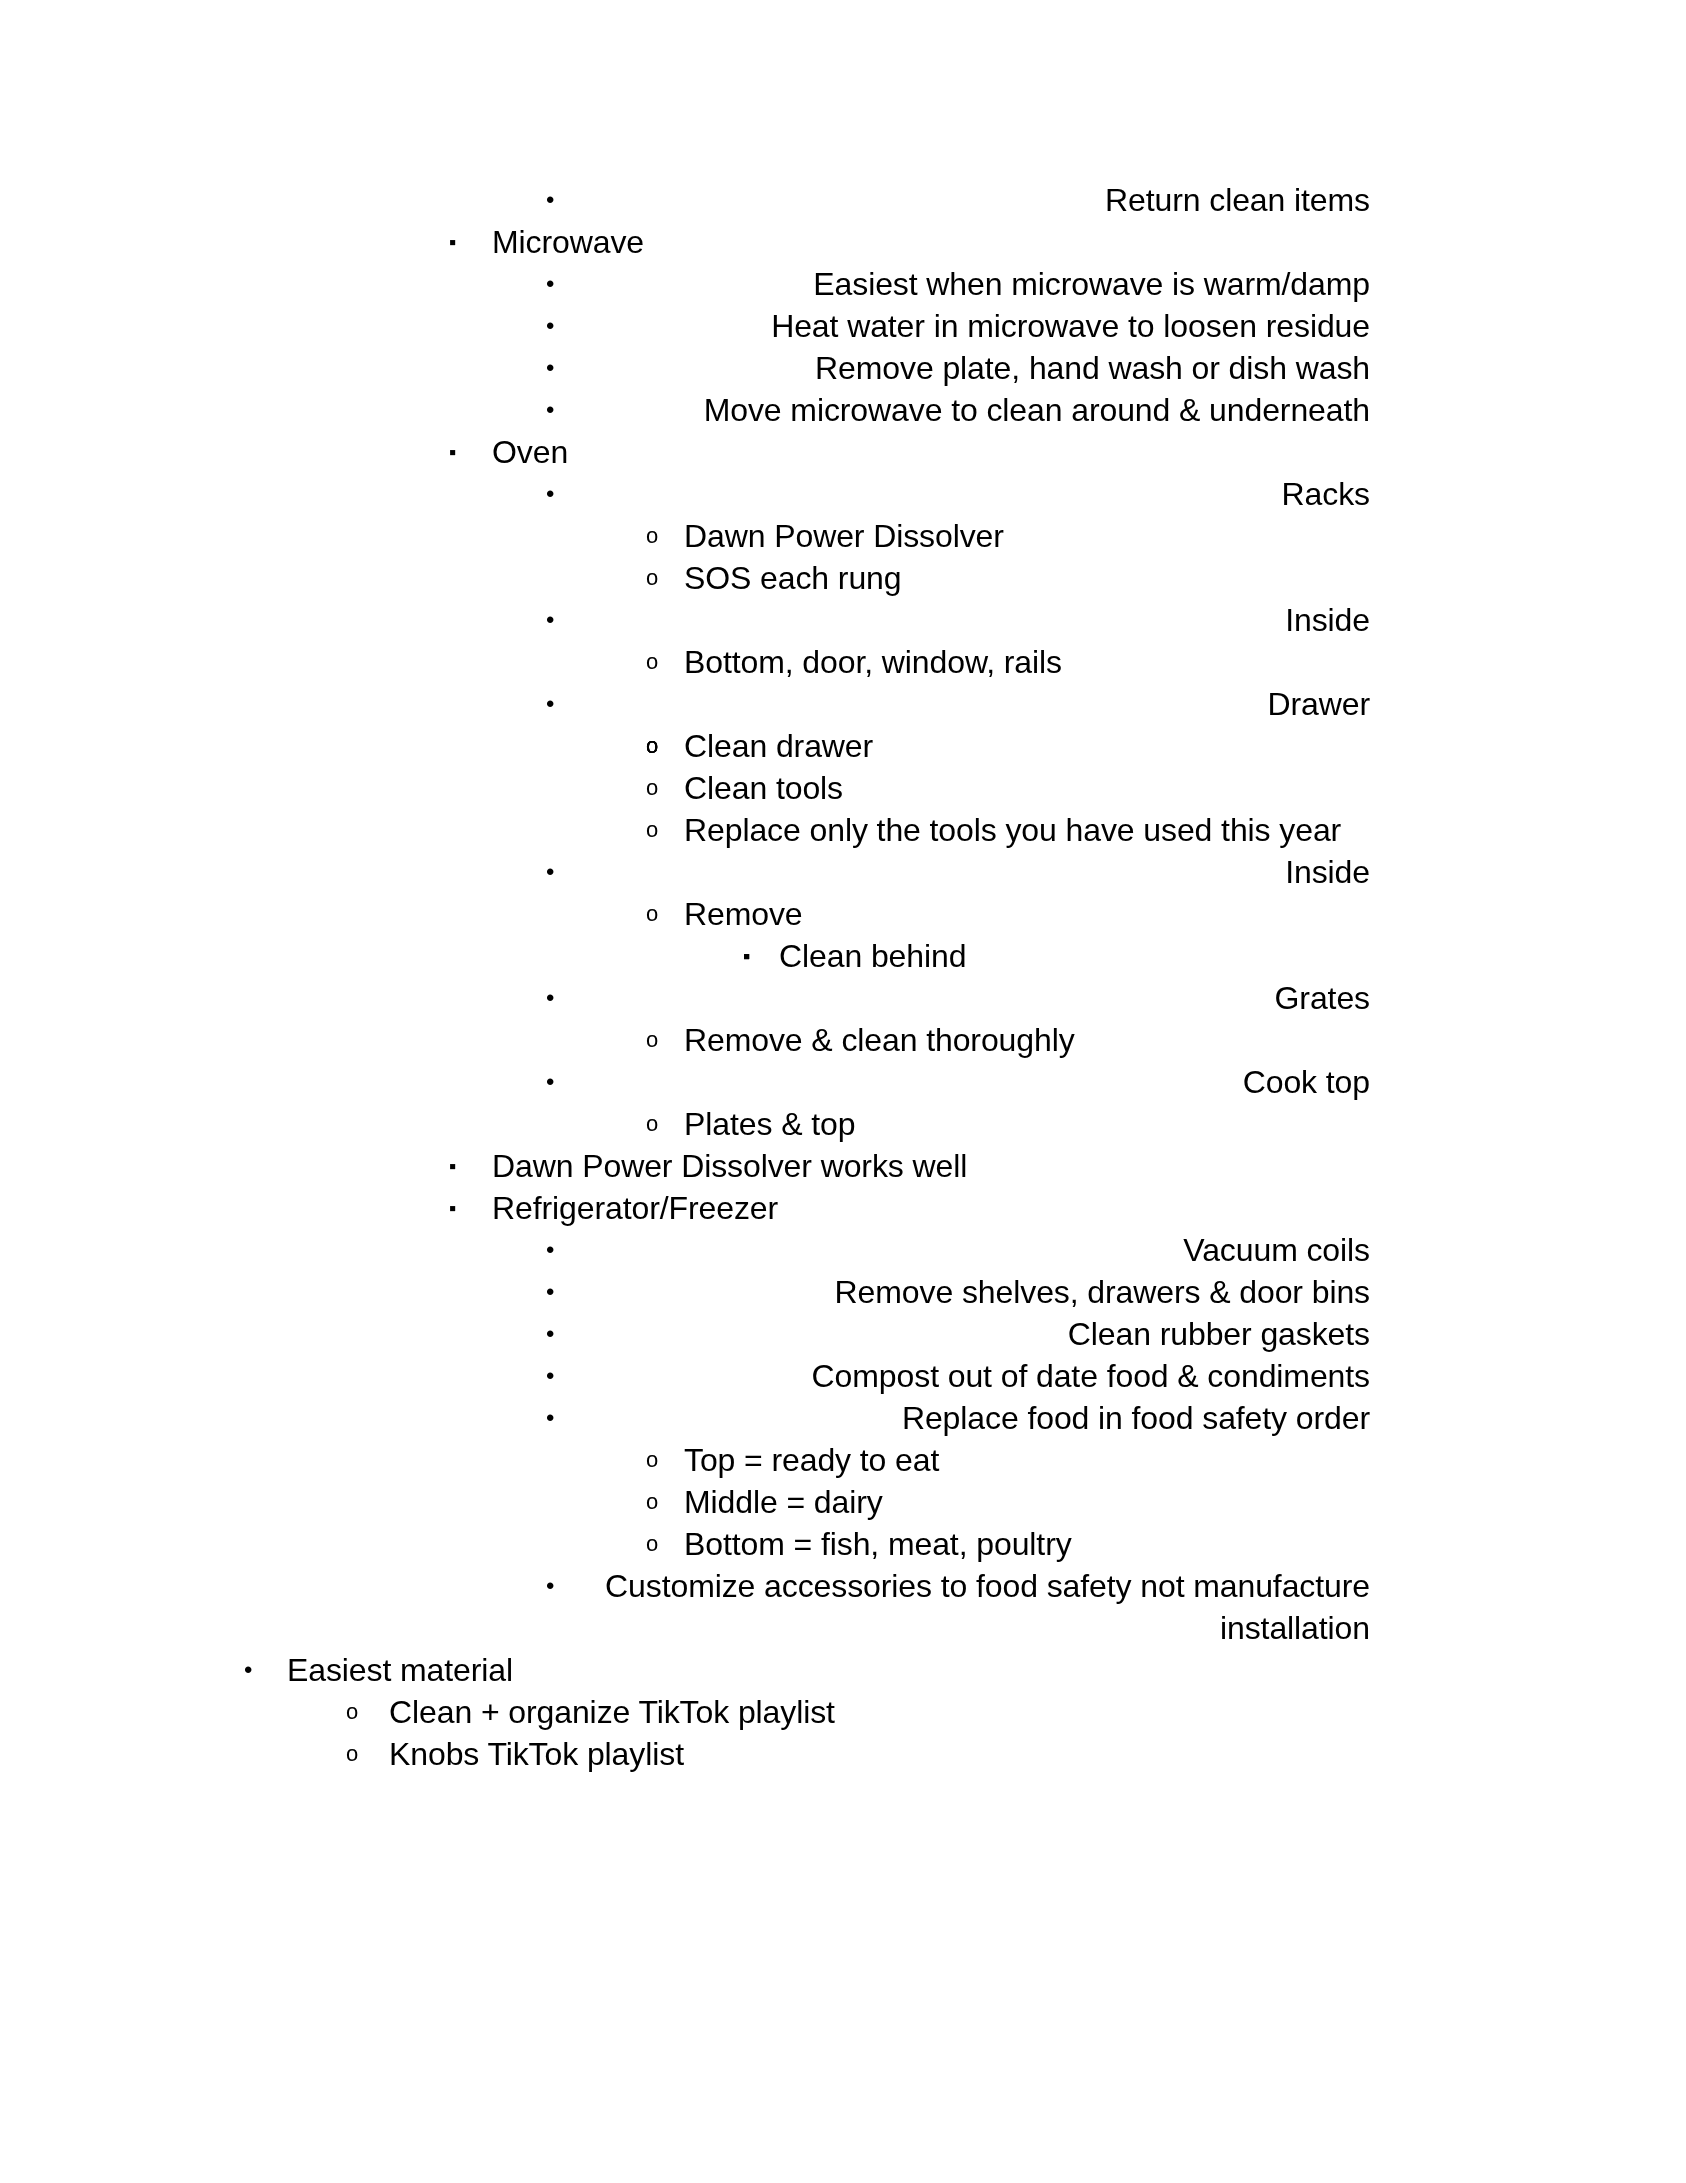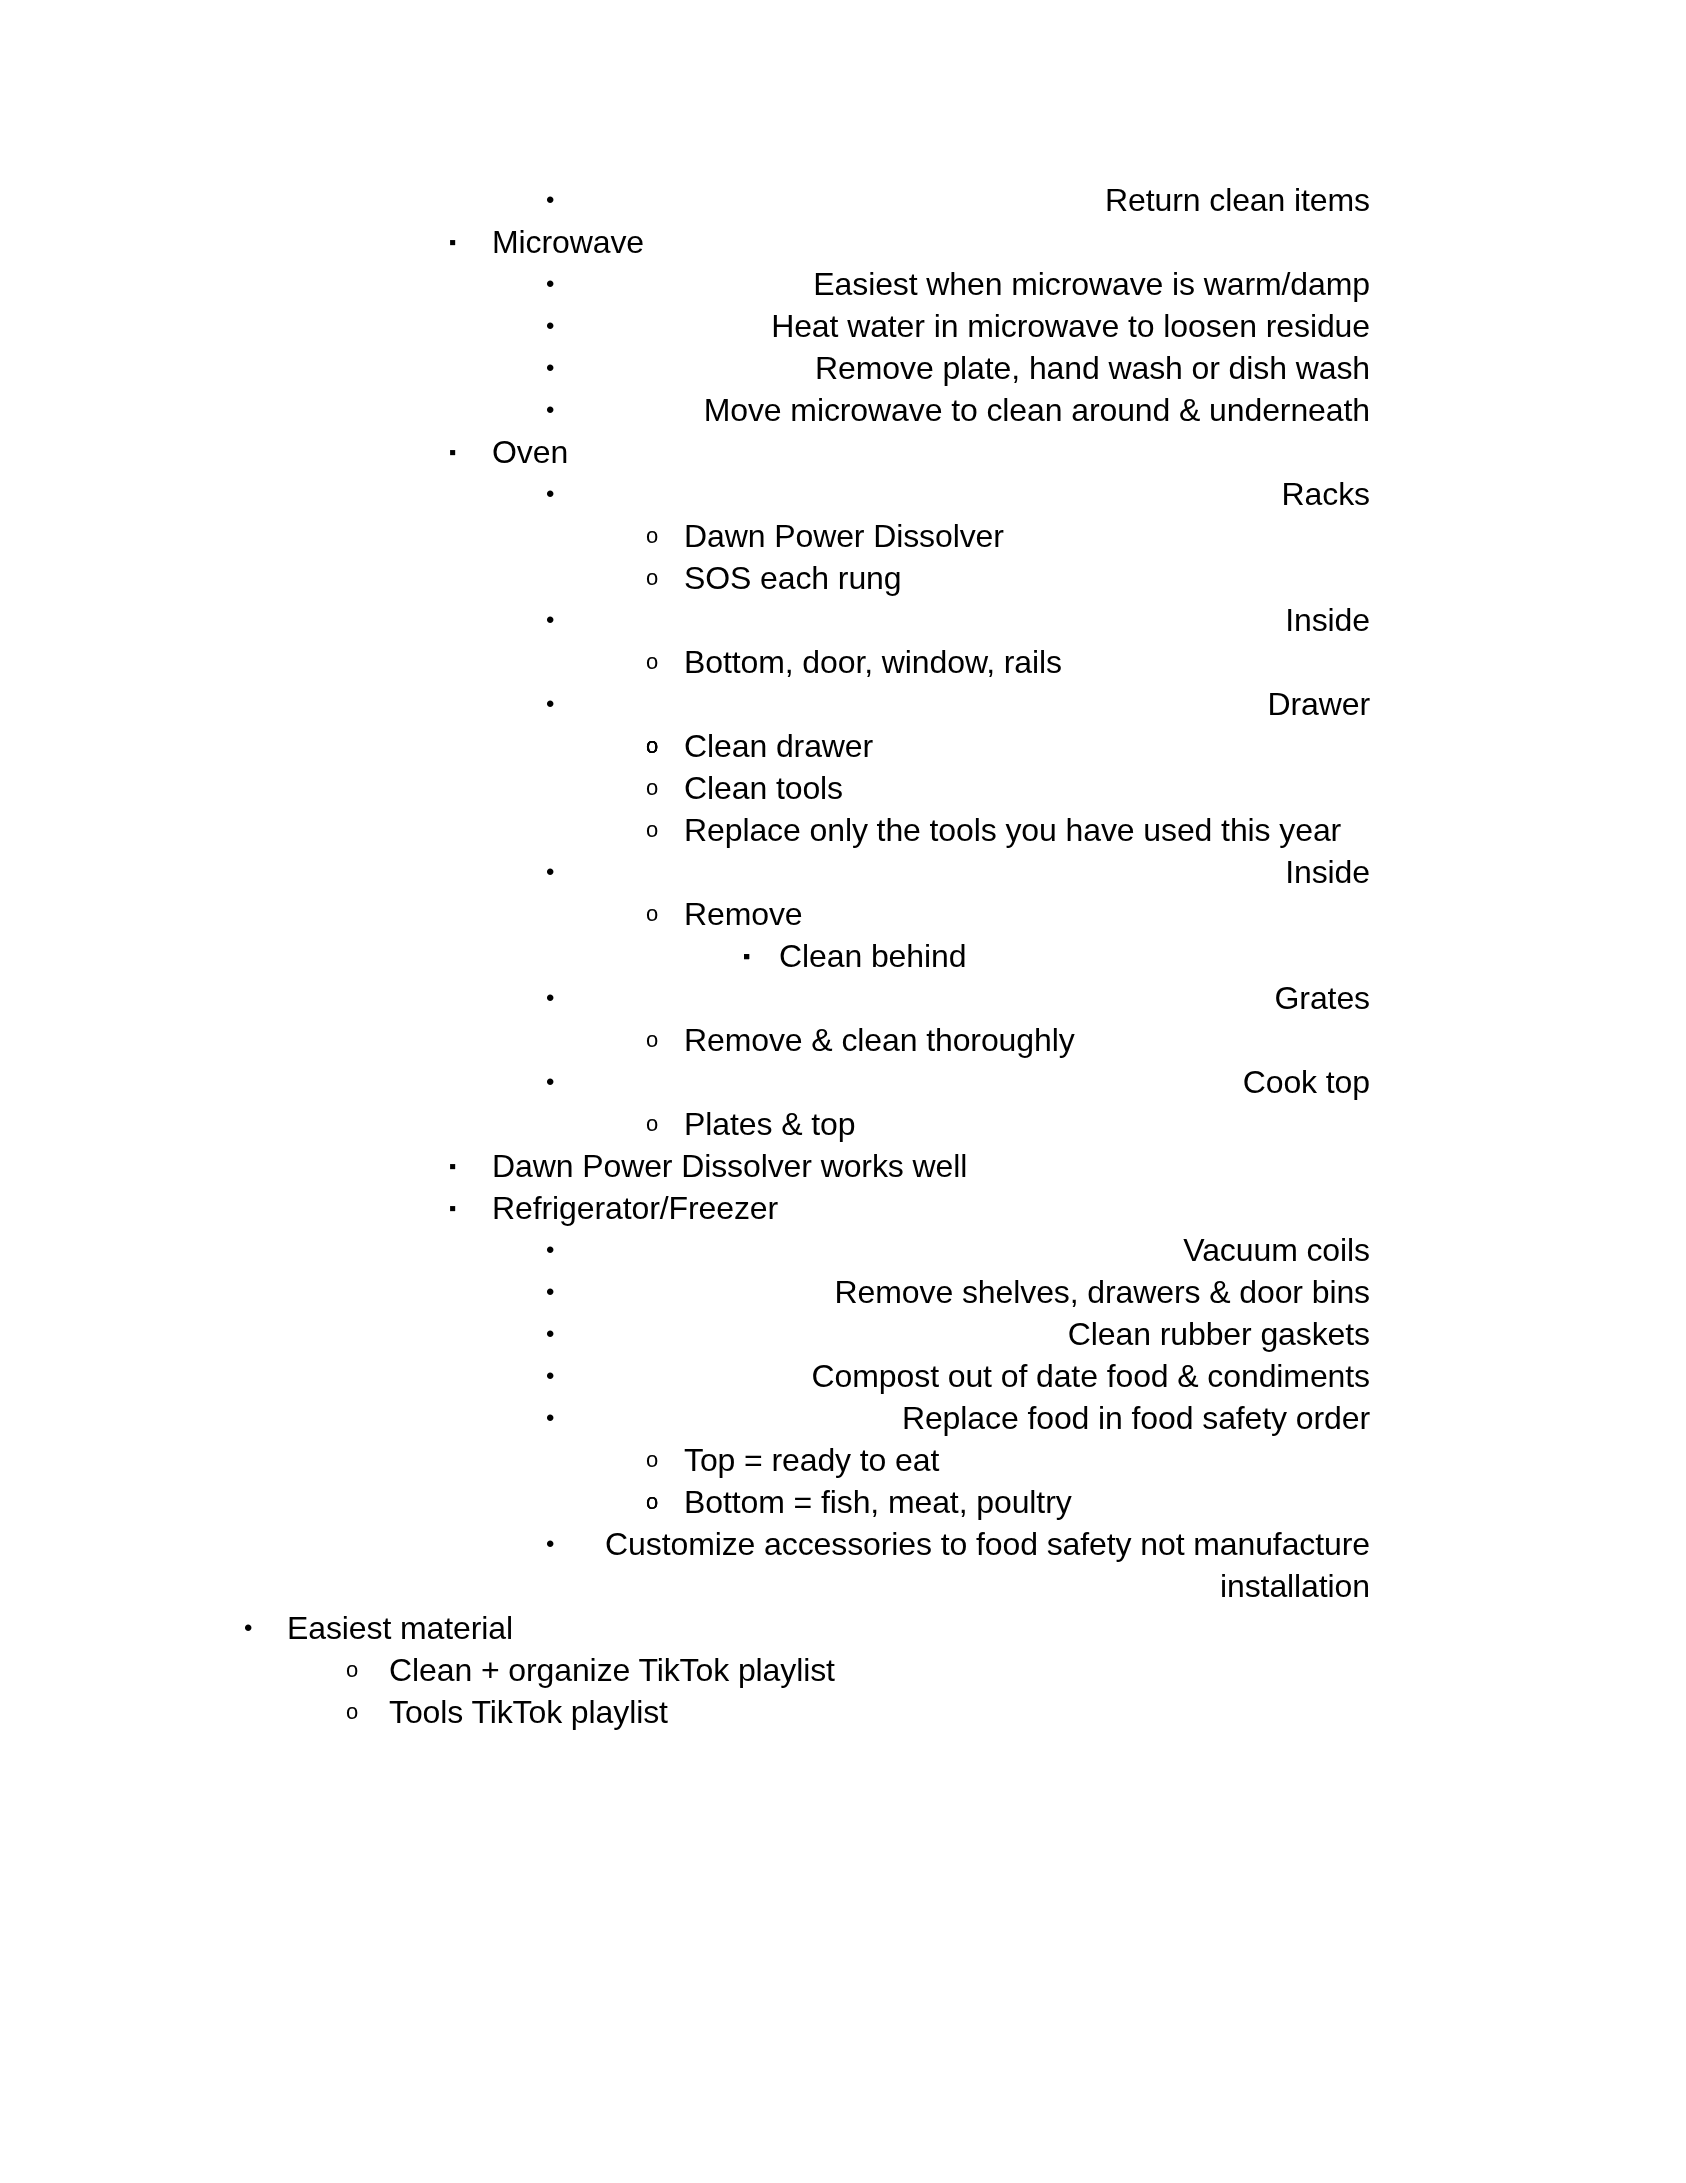--- a/index.html
+++ b/index.html
@@ -219,36 +219,37 @@
       <div class="row lvl-2">
         <span class="bullet disc">•</span>
         <span class="txt">Replace food in food safety order</span>
       </div>
       <div class="row lvl-3">
         <span class="bullet circle">o</span>
         <span class="txt">Top = ready to eat</span>
       </div>
       <div class="row lvl-3">
         <span class="bullet circle">o</span>
+        <span class="txt">Middle = dairy</span>
       </div>
       <div class="row lvl-3">
         <span class="bullet circle">o</span>
         <span class="txt">Bottom = fish, meat, poultry</span>
       </div>
       <div class="row lvl-2">
         <span class="bullet disc">•</span>
         <span class="txt">Customize accessories to food safety not manufacture installation</span>
       </div>
       <div class="row lvl-t1">
         <span class="bullet disc">•</span>
         <span class="txt">Easiest material</span>
       </div>
       <div class="row lvl-t2">
         <span class="bullet circle">o</span>
         <span class="txt">Clean + organize TikTok playlist</span>
       </div>
       <div class="row lvl-t2">
         <span class="bullet circle">o</span>
-        <span class="txt">Tools TikTok playlist</span>
+        <span class="txt">Knobs TikTok playlist</span>
       </div>
     </div>
 </div>
 
 
 </body></html>

